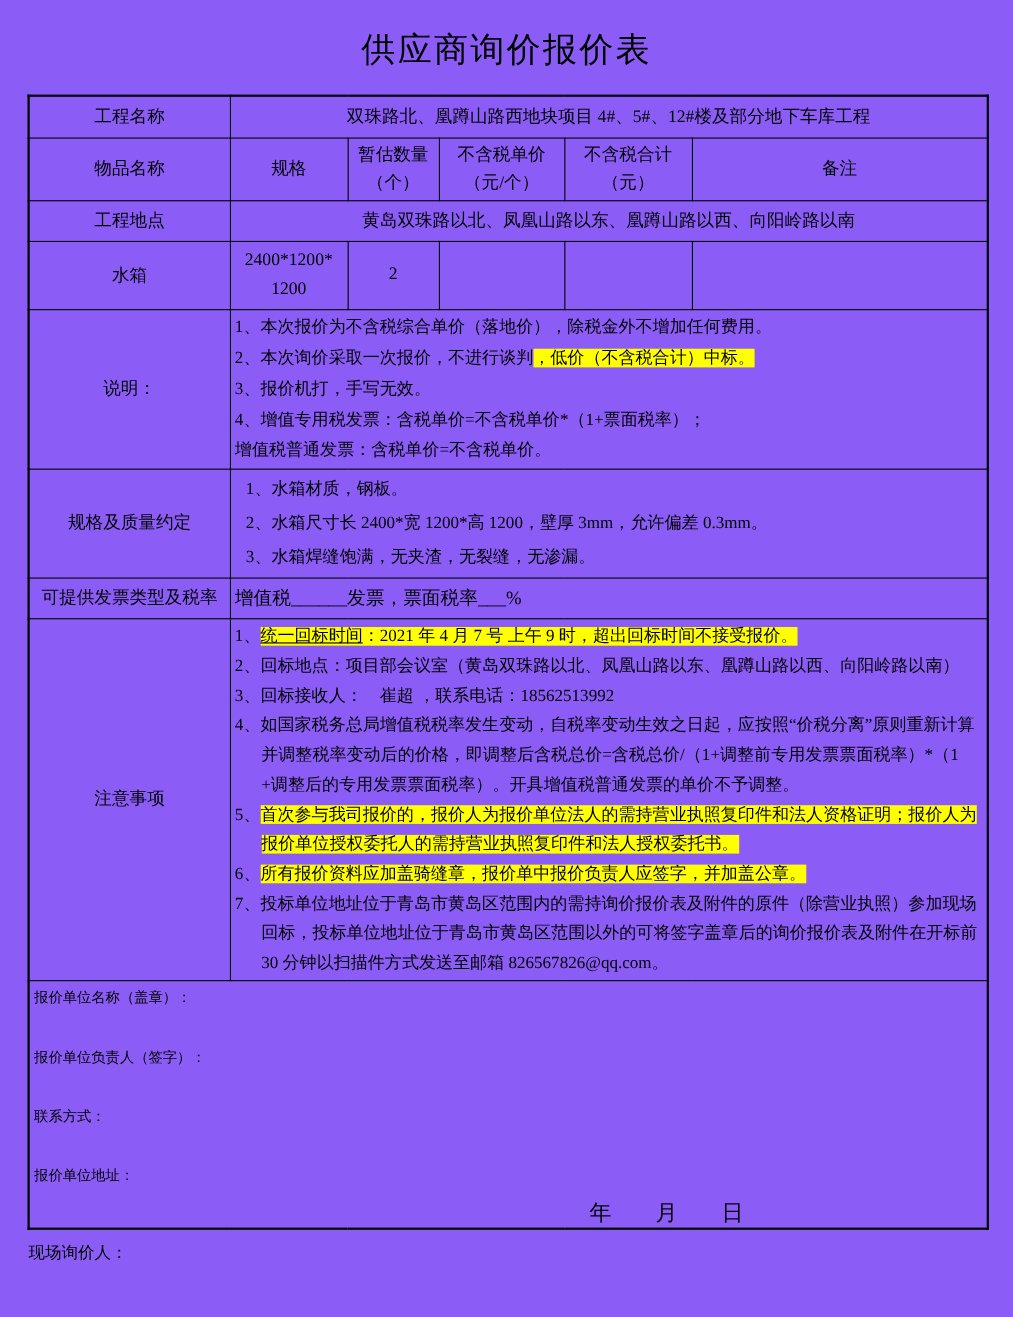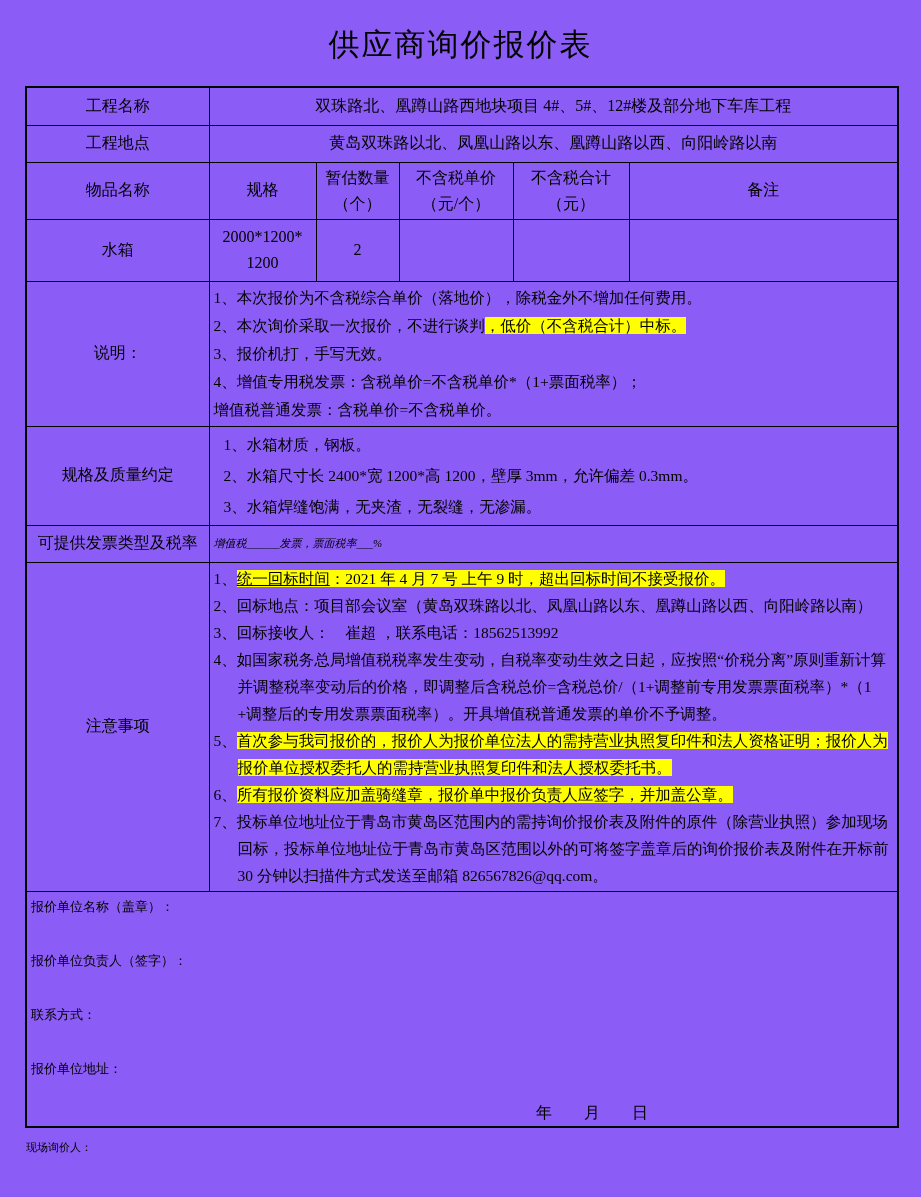--- a/index.html
+++ b/index.html
@@ -43,24 +43,24 @@
     font-size:15.5px;
   }
   .notes-cell .li{line-height:27px;}
   .cont{padding-left:24px;text-indent:0;}
   .spec-cell .li{padding-left:34px;text-indent:-24px;line-height:31px;}
   .hl{background:#ffff00;margin-top:30px;}
   .u{text-decoration:underline;}
   .footer-cell{padding:6px 4px 4px 6px;vertical-align:top;}
   .footer-cell .fline{line-height:22px;margin-top:32px;font-size:13px;}
   .footer-cell .fline:first-child{margin-top:2px;}
-  .footer-cell .dateline{margin-top:22px;padding-left:505px;line-height:22px;font-size:16px;}
+  .footer-cell .dateline{margin-top:12px;padding-left:505px;line-height:22px;font-size:20px;}
   .inquirer{
     margin:12px 0 0 26px;
-    font-size:11px;
+    font-size:15px;
   }
 </style>
 </head>
 <body>
 
 <div class="page">
 
   <div class="doc-title">供应商询价报价表</div>
 
   <table class="quote-table">
@@ -72,47 +72,47 @@
       <col style="width:116px">
       <col style="width:269px">
     </colgroup>
 
     <tbody>
         <tr style="height:38px;padding-left:19px;">
       <td class="label-cell">工程名称</td>
       <td colspan="5" class="center">双珠路北、凰蹲山路西地块项目 4#、5#、12#楼及部分地下车库工程</td>
     </tr>
 
-    <tr style="height:37px;">
-      <td class="label-cell">工程地点</td>
-      <td colspan="5" class="center">黄岛双珠路以北、凤凰山路以东、凰蹲山路以西、向阳岭路以南</td>
-    </tr>
-
     <tr style="height:50px;">
       <td class="label-cell">物品名称</td>
       <td class="label-cell">规格</td>
       <td class="center two-line">
         <div>暂估数量</div>
         <div>（个）</div>
       </td>
       <td class="center two-line">
         <div>不含税单价</div>
         <div>（元/个）</div>
       </td>
       <td class="center two-line">
         <div>不含税合计</div>
         <div>（元）</div>
       </td>
       <td class="label-cell">备注</td>
     </tr>
 
+    <tr style="height:37px;">
+      <td class="label-cell">工程地点</td>
+      <td colspan="5" class="center">黄岛双珠路以北、凤凰山路以东、凰蹲山路以西、向阳岭路以南</td>
+    </tr>
+
     <tr style="height:62px;">
       <td class="center">水箱</td>
       <td class="center two-line">
-        <div>2000*1200*</div>
+        <div>2400*1200*</div>
         <div>1200</div>
       </td>
       <td class="center">2</td>
       <td class="center"></td>
       <td class="center"></td>
       <td class="center"></td>
     </tr>
 
     <tr style="height:143px;">
       <td class="label-cell">说明：</td>
@@ -130,21 +130,21 @@
       <td colspan="5" class="list-cell spec-cell">
         <div class="li">1、水箱材质，钢板。</div>
         <div class="li">2、水箱尺寸长 2400*宽 1200*高 1200，壁厚 3mm，允许偏差 0.3mm。</div>
         <div class="li">3、水箱焊缝饱满，无夹渣，无裂缝，无渗漏。</div>
       </td>
     </tr>
 
 
     <tr style="height:37px;padding-left:17px;">
       <td class="label-cell" style="padding:2px 1px;">可提供发票类型及税率</td>
-      <td colspan="5" style="font-size:11px;font-style:italic;">增值税______发票，票面税率___%</td>
+      <td colspan="5" style="font-size:17px;">增值税______发票，票面税率___%</td>
     </tr>
 
     <tr style="height:328px;">
       <td class="label-cell">注意事项</td>
       <td colspan="5" class="list-cell notes-cell">
         <div class="li"><span>1、</span><span class="hl"><span class="u">统一回标时间</span><span>：2021 年 4 月 7 号 上午 9 时，超出回标时间不接受报价。</span></span></div>
         <div class="li">2、回标地点：项目部会议室（黄岛双珠路以北、凤凰山路以东、凰蹲山路以西、向阳岭路以南）</div>
         <div class="li">3、回标接收人：　崔超 ，联系电话：18562513992</div>
         <div class="li">4、如国家税务总局增值税税率发生变动，自税率变动生效之日起，应按照“价税分离”原则重新计算并调整税率变动后的价格，即调整后含税总价=含税总价/（1+调整前专用发票票面税率）*（1+调整后的专用发票票面税率）。开具增值税普通发票的单价不予调整。</div>
         <div class="li"><span>5、</span><span class="hl">首次参与我司报价的，报价人为报价单位法人的需持营业执照复印件和法人资格证明；报价人为报价单位授权委托人的需持营业执照复印件和法人授权委托书。</span></div>

